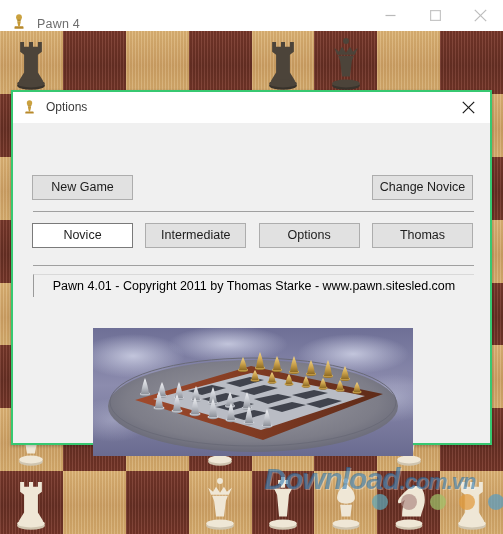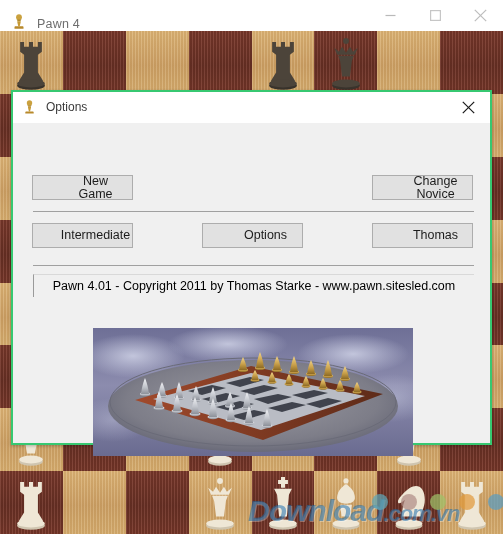--- a/index.html
+++ b/index.html
@@ -142,21 +142,20 @@
     height: 25px;
     background: #e1e1e1;
     border: 1px solid #adadad;
     color: #1c1c1c;
     font-size: 12.5px;
     font-family: "Liberation Sans", sans-serif;
     display: flex;
     align-items: center;
     justify-content: center;
     line-height: 1;
-    padding-left: 32px;
   }
   .btn.selected {
     background: #ffffff;
     border: 1px solid #7a7a7a;
   }
 
   .separator {
     position: absolute;
     left: 20px;
     width: 441px;
@@ -189,32 +188,31 @@
     left: 80px; top: 205px;
     width: 320px; height: 128px;
     overflow: hidden;
     background: #5d5f84;
   }
   .preview svg { display: block; width: 320px; height: 128px; }
 
   
   .watermark {
     position: absolute;
-    left: 248px; top: 462px;
+    left: 264px; top: 462px;
     z-index: 10;
     pointer-events: none;
     font-family: "Liberation Sans", sans-serif;
     font-weight: bold;
     font-style: italic;
     font-size: 30px;
     color: rgba(30,110,170,0.55);
     letter-spacing: -1px;
     text-shadow: 1px 1px 0 rgba(255,255,255,0.30);
     white-space: nowrap;
-    margin-top: 32px;
   }
   .watermark .wm-small { font-size: 22px; }
   .dots {
     position: absolute;
     left: 372px; top: 494px;
     z-index: 11;
     display: flex;
     gap: 13px;
     pointer-events: none;
   }
@@ -536,20 +534,21 @@
     <div class="dlg-body">
 
       <div class="btn-row row1">
         <button class="btn">New Game</button>
         <button class="btn">Change Novice</button>
       </div>
 
       <div class="separator sep1"></div>
 
       <div class="btn-row row2">
+        <button class="btn selected">Novice</button>
         <button class="btn">Intermediate</button>
         <button class="btn">Options</button>
         <button class="btn">Thomas</button>
       </div>
 
       <div class="separator sep2"></div>
 
       <div class="copyright-panel">
         <span class="copyright-text">Pawn 4.01  -  Copyright 2011 by Thomas Starke  -  www.pawn.sitesled.com</span>
       </div>

